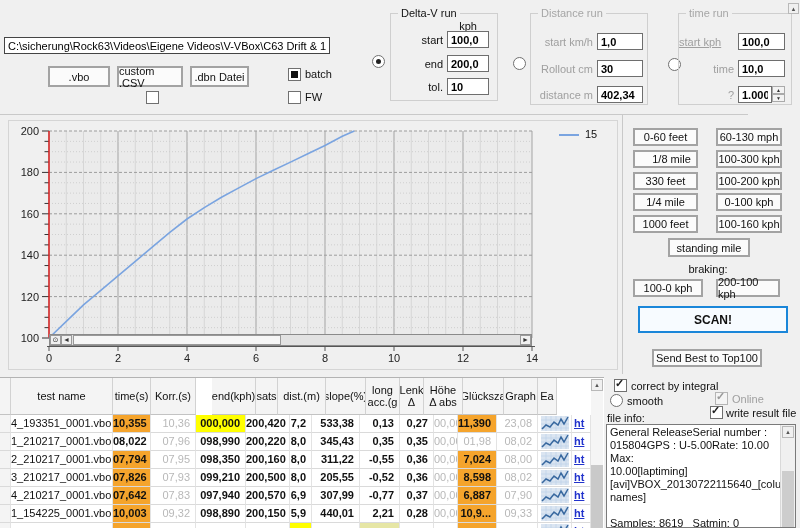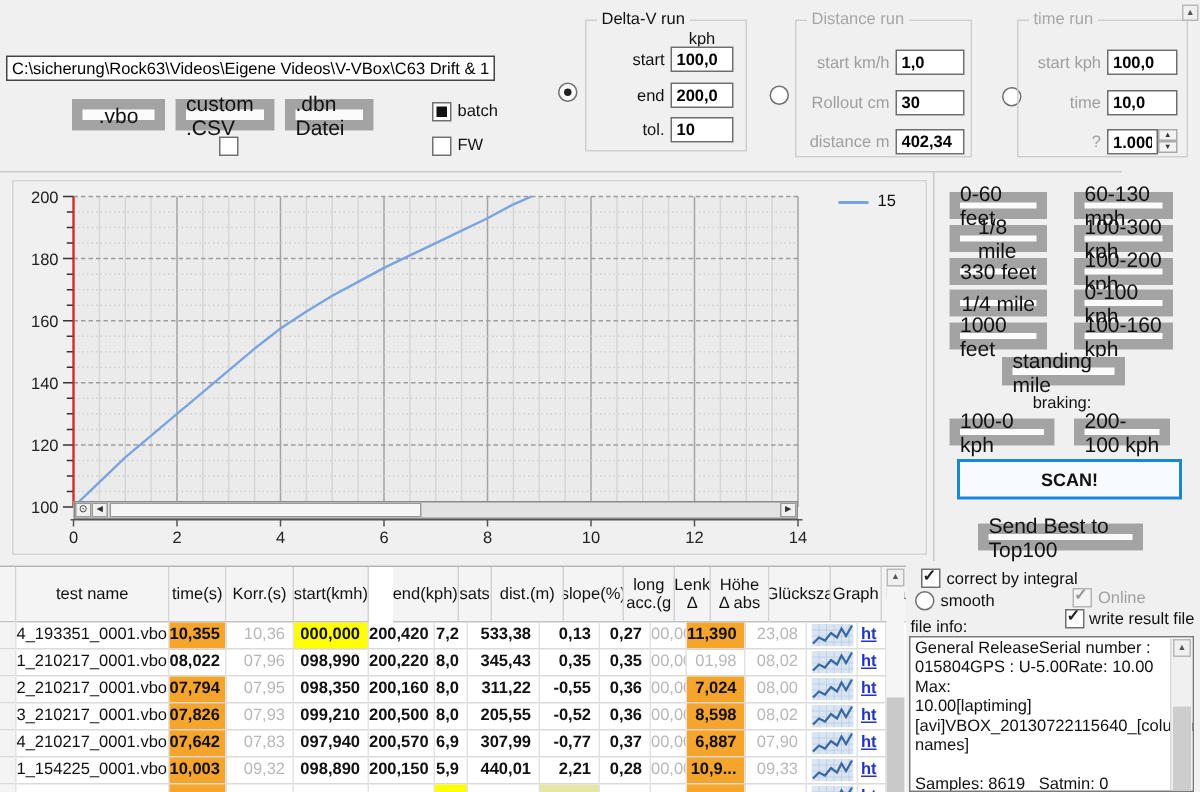--- a/index.html
+++ b/index.html
@@ -2,22 +2,22 @@
 <html style="--orange: #f5a42c; --yellow: #ffff00; --khaki: #e6e6a5; --gray-text: #b8b8b8; --link: #2233cc; --accent: #1a86d9; --curve: #7aa4e0; --axis-red: #dd2222;"><head>
 <meta charset="utf-8">
 <style>
   html,body{margin:0;padding:0;}
   body{width:800px;height:528px;overflow:hidden;background:#f0f0f0;
        font-family:"Liberation Sans",sans-serif;font-size:11px;color:#111;}
   #app{position:relative;width:800px;height:528px;}
   .abs{position:absolute;}
   .lbl{position:absolute;white-space:nowrap;font-size:11px;color:#111;}
   .lbl.gray{color:#9f9f9f;}
-  .wbtn{position:absolute;background:#fbfbfb;border:7px solid #a3a3a3;
-        display:flex;align-items:center;justify-content:center;font-size:14px;
+  .wbtn{position:absolute;background:#fbfbfb;border:2px solid #a3a3a3;
+        display:flex;align-items:center;justify-content:center;font-size:11px;
         color:#111;box-sizing:border-box;cursor:default;}
   .wbtn.scan{border:2px solid var(--accent);font-weight:bold;font-size:12px;background:#f7fbff;}
   input.field{position:absolute;background:#fff;border:1px solid #6e6e6e;font-family:inherit;
         font-size:11px;font-weight:bold;padding:0 3px;box-sizing:border-box;height:17px;}
   input.path{font-weight:normal;border:1px solid #444;}
   .grp{position:absolute;border:1px solid #cfcfcf;box-sizing:border-box;}
   .grp .title{position:absolute;top:-7px;left:7px;background:#f0f0f0;padding:0 3px;font-size:11px;}
   .grp.dis .title{color:#a6a6a6;}
   .cb{position:absolute;width:11px;height:11px;background:#fff;border:1px solid #707070;box-sizing:content-box;}
   .cb .check{position:absolute;left:0px;top:-3px;font-size:11px;font-weight:bold;color:#222;}
@@ -117,21 +117,21 @@
     <div class="lbl gray" style="left:0px;top:22px;width:62px;text-align:right;">start km/h</div>
     <input class="field" style="left: 66px; top: 19px; width: 46px;" value="1,0">
     <div class="lbl gray" style="left:0px;top:49px;width:62px;text-align:right;">Rollout cm</div>
     <input class="field" style="left: 66px; top: 46px; width: 46px;" value="30">
     <div class="lbl gray" style="left:0px;top:75px;width:62px;text-align:right;">distance m</div>
     <input class="field" style="left: 66px; top: 72px; width: 46px;" value="402,34">
   </div>
 
   <div class="grp dis" style="left:678px;top:13px;width:114px;height:92px;">
     <span class="title">time run</span>
-    <div class="lbl gray" style="left:0px;top:22px;width:55px;text-align:right;">start kph</div>
+    <div class="lbl gray" style="left:0px;top:22px;width:55px;text-align:left;text-decoration:underline;">start kph</div>
     <input class="field" style="left: 59px; top: 19px; width: 47px;" value="100,0">
     <div class="lbl gray" style="left:0px;top:49px;width:55px;text-align:right;">time</div>
     <input class="field" style="left: 59px; top: 46px; width: 47px;" value="10,0">
     <div class="lbl gray" style="left:0px;top:75px;width:55px;text-align:right;">?</div>
     <input class="field" style="left: 59px; top: 72px; width: 34px;" value="1.000">
     <div class="spin" style="left:93px;top:72px;">
       <div>▲</div>
       <div>▼</div>
     </div>
   </div>
@@ -269,21 +269,20 @@
       <div class="wbtn scan" style="left: 638px; top: 306px; width: 150px; height: 27px;">SCAN!</div>
       <div class="wbtn" style="left: 652px; top: 349px; width: 110px; height: 18px;">Send Best to Top100</div>
     </div>
 
   <div id="results">
       <div class="thead">
         <div class="hc" style="width: 11px; flex: 0 0 11px;"></div>
         <div class="hc" style="width: 102px; flex: 0 0 102px;">test name</div>
         <div class="hc" style="width: 38px; flex: 0 0 38px;">time(s)</div>
         <div class="hc" style="width: 45px; flex: 0 0 45px;">Korr.(s)</div>
-        <div class="hc" style="width: 50px; flex: 0 0 50px;">start(kmh)</div>
         <div class="hc" style="width: 44px; flex: 0 0 44px; margin-left: 16px;">end(kph)</div>
         <div class="hc" style="width: 22px; flex: 0 0 22px;">sats</div>
         <div class="hc" style="width: 48px; flex: 0 0 48px;">dist.(m)</div>
         <div class="hc" style="width: 40px; flex: 0 0 40px;">slope(%)</div>
         <div class="hc" style="width: 34px; flex: 0 0 34px;">long
 acc.(g</div>
         <div class="hc" style="width: 24px; flex: 0 0 24px;">Lenk
 Δ</div>
         <div class="hc" style="width: 39px; flex: 0 0 39px;">Höhe
 Δ abs</div>

